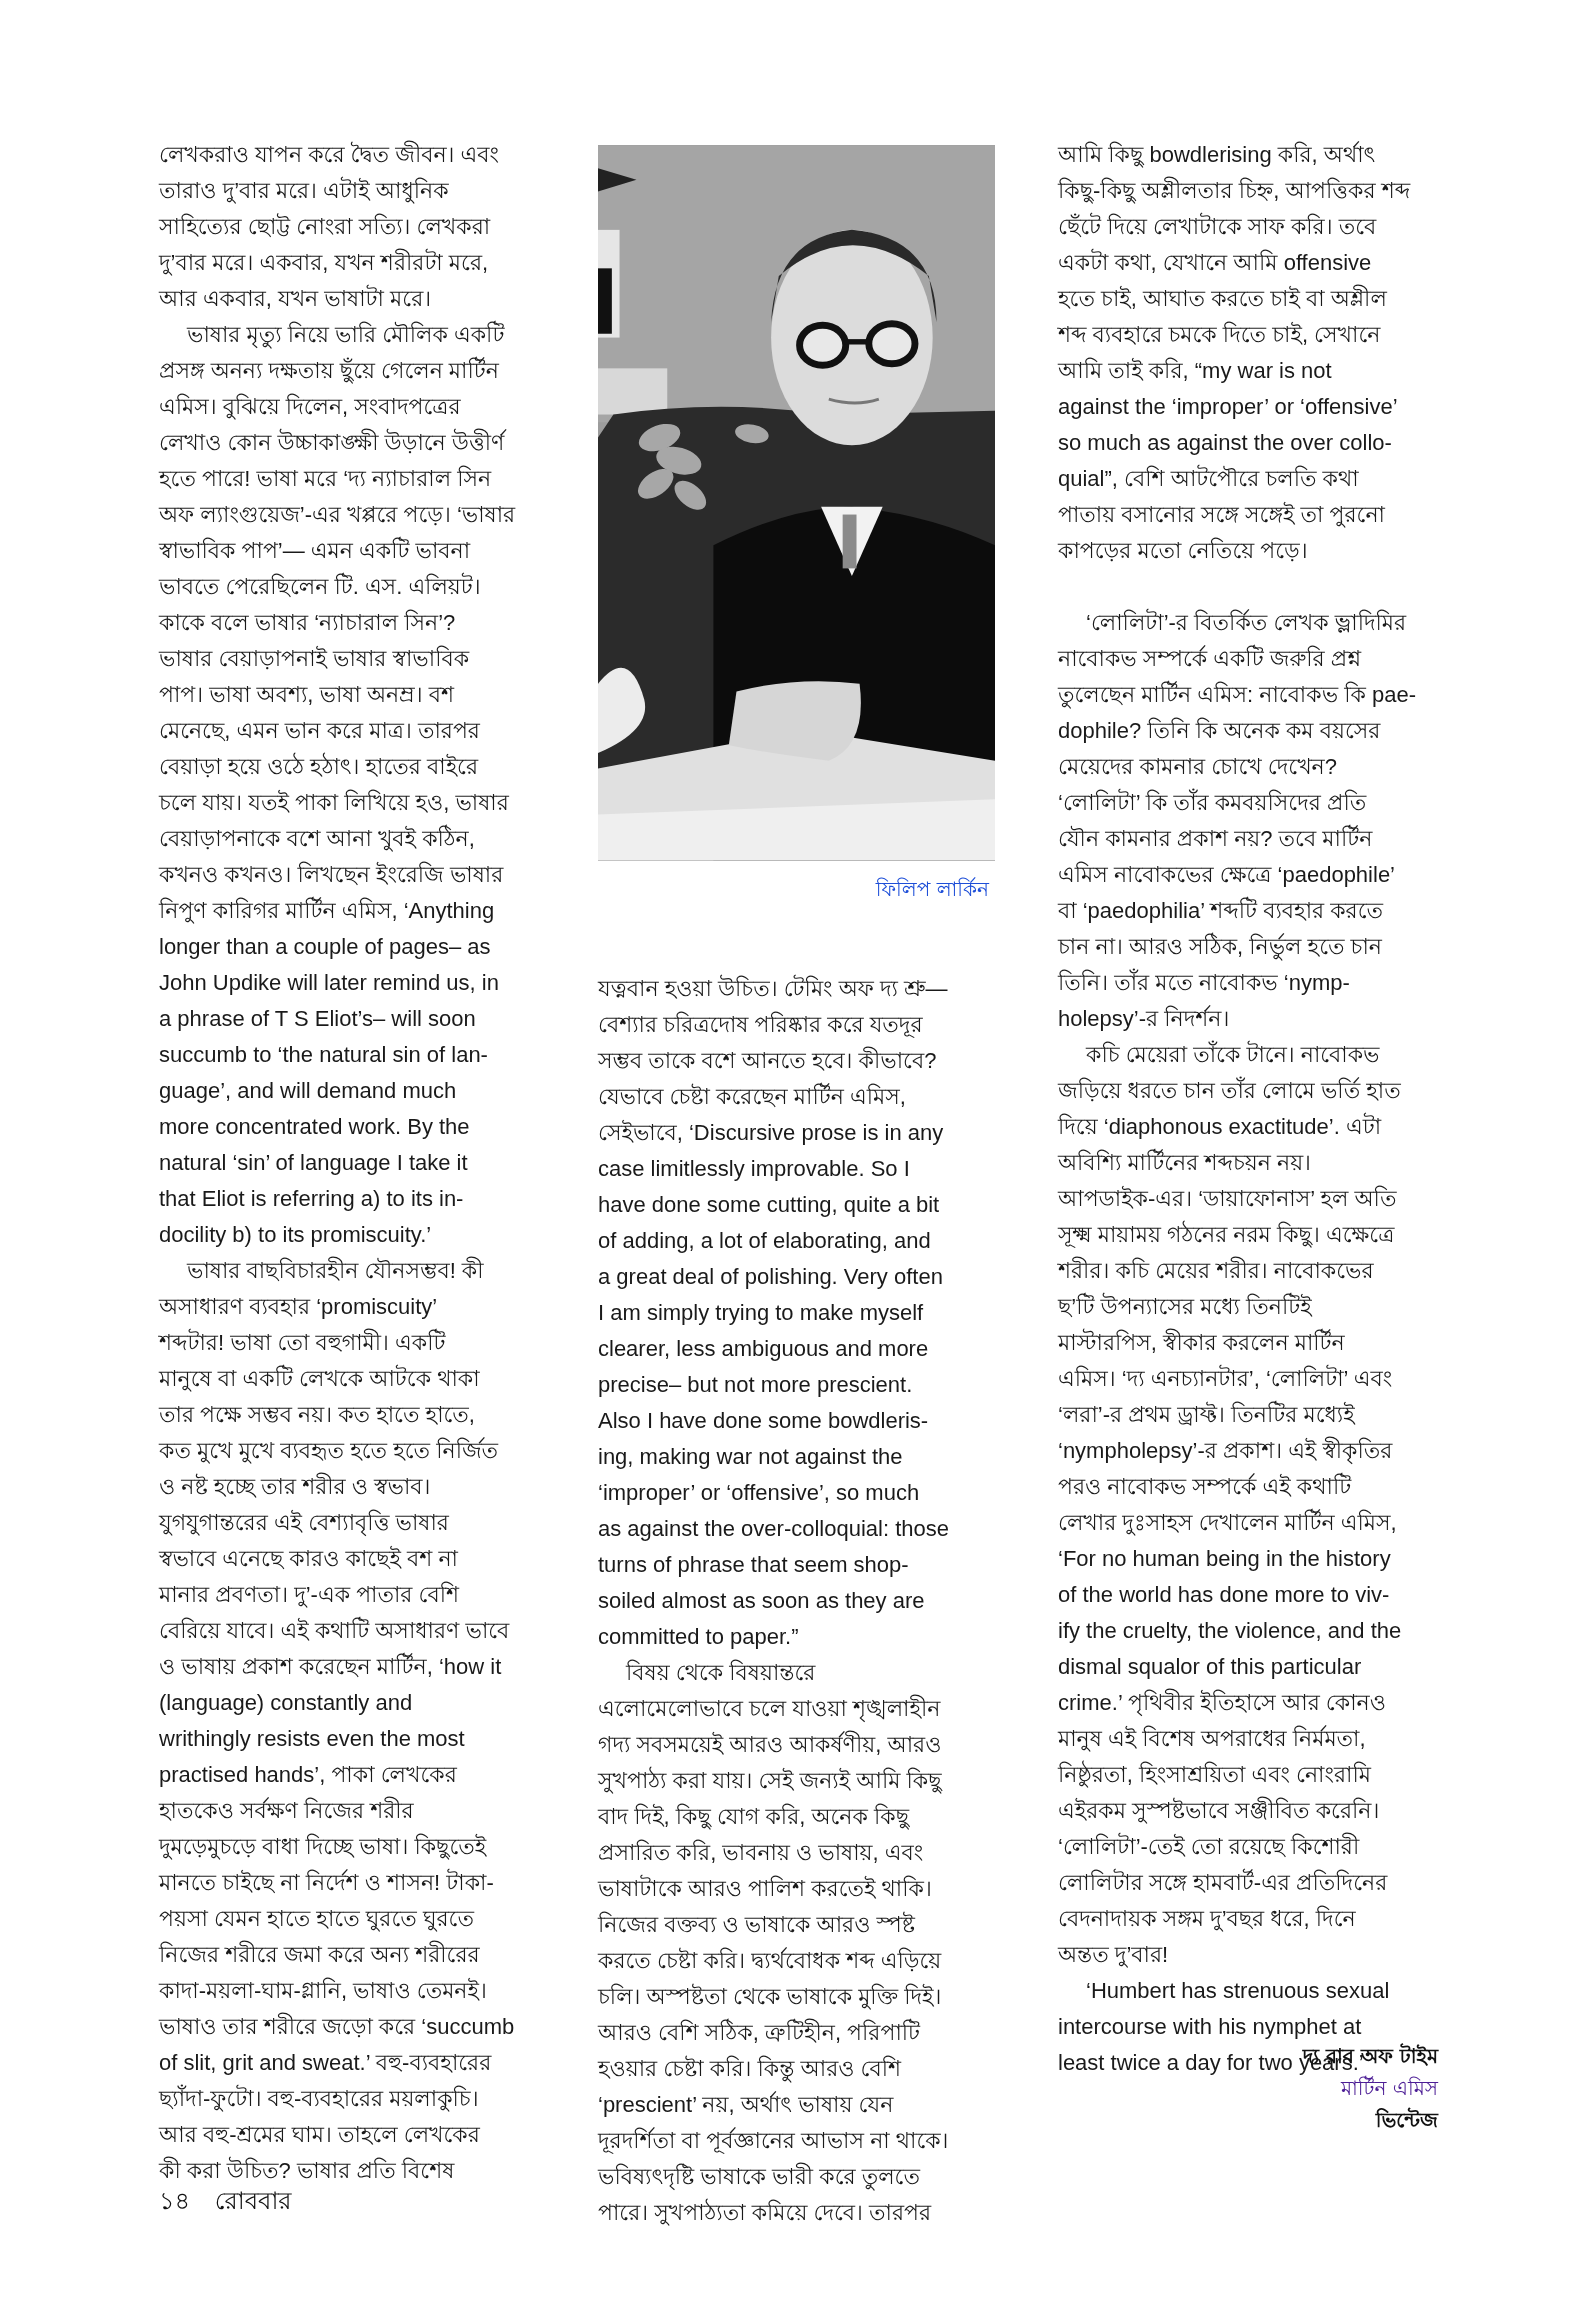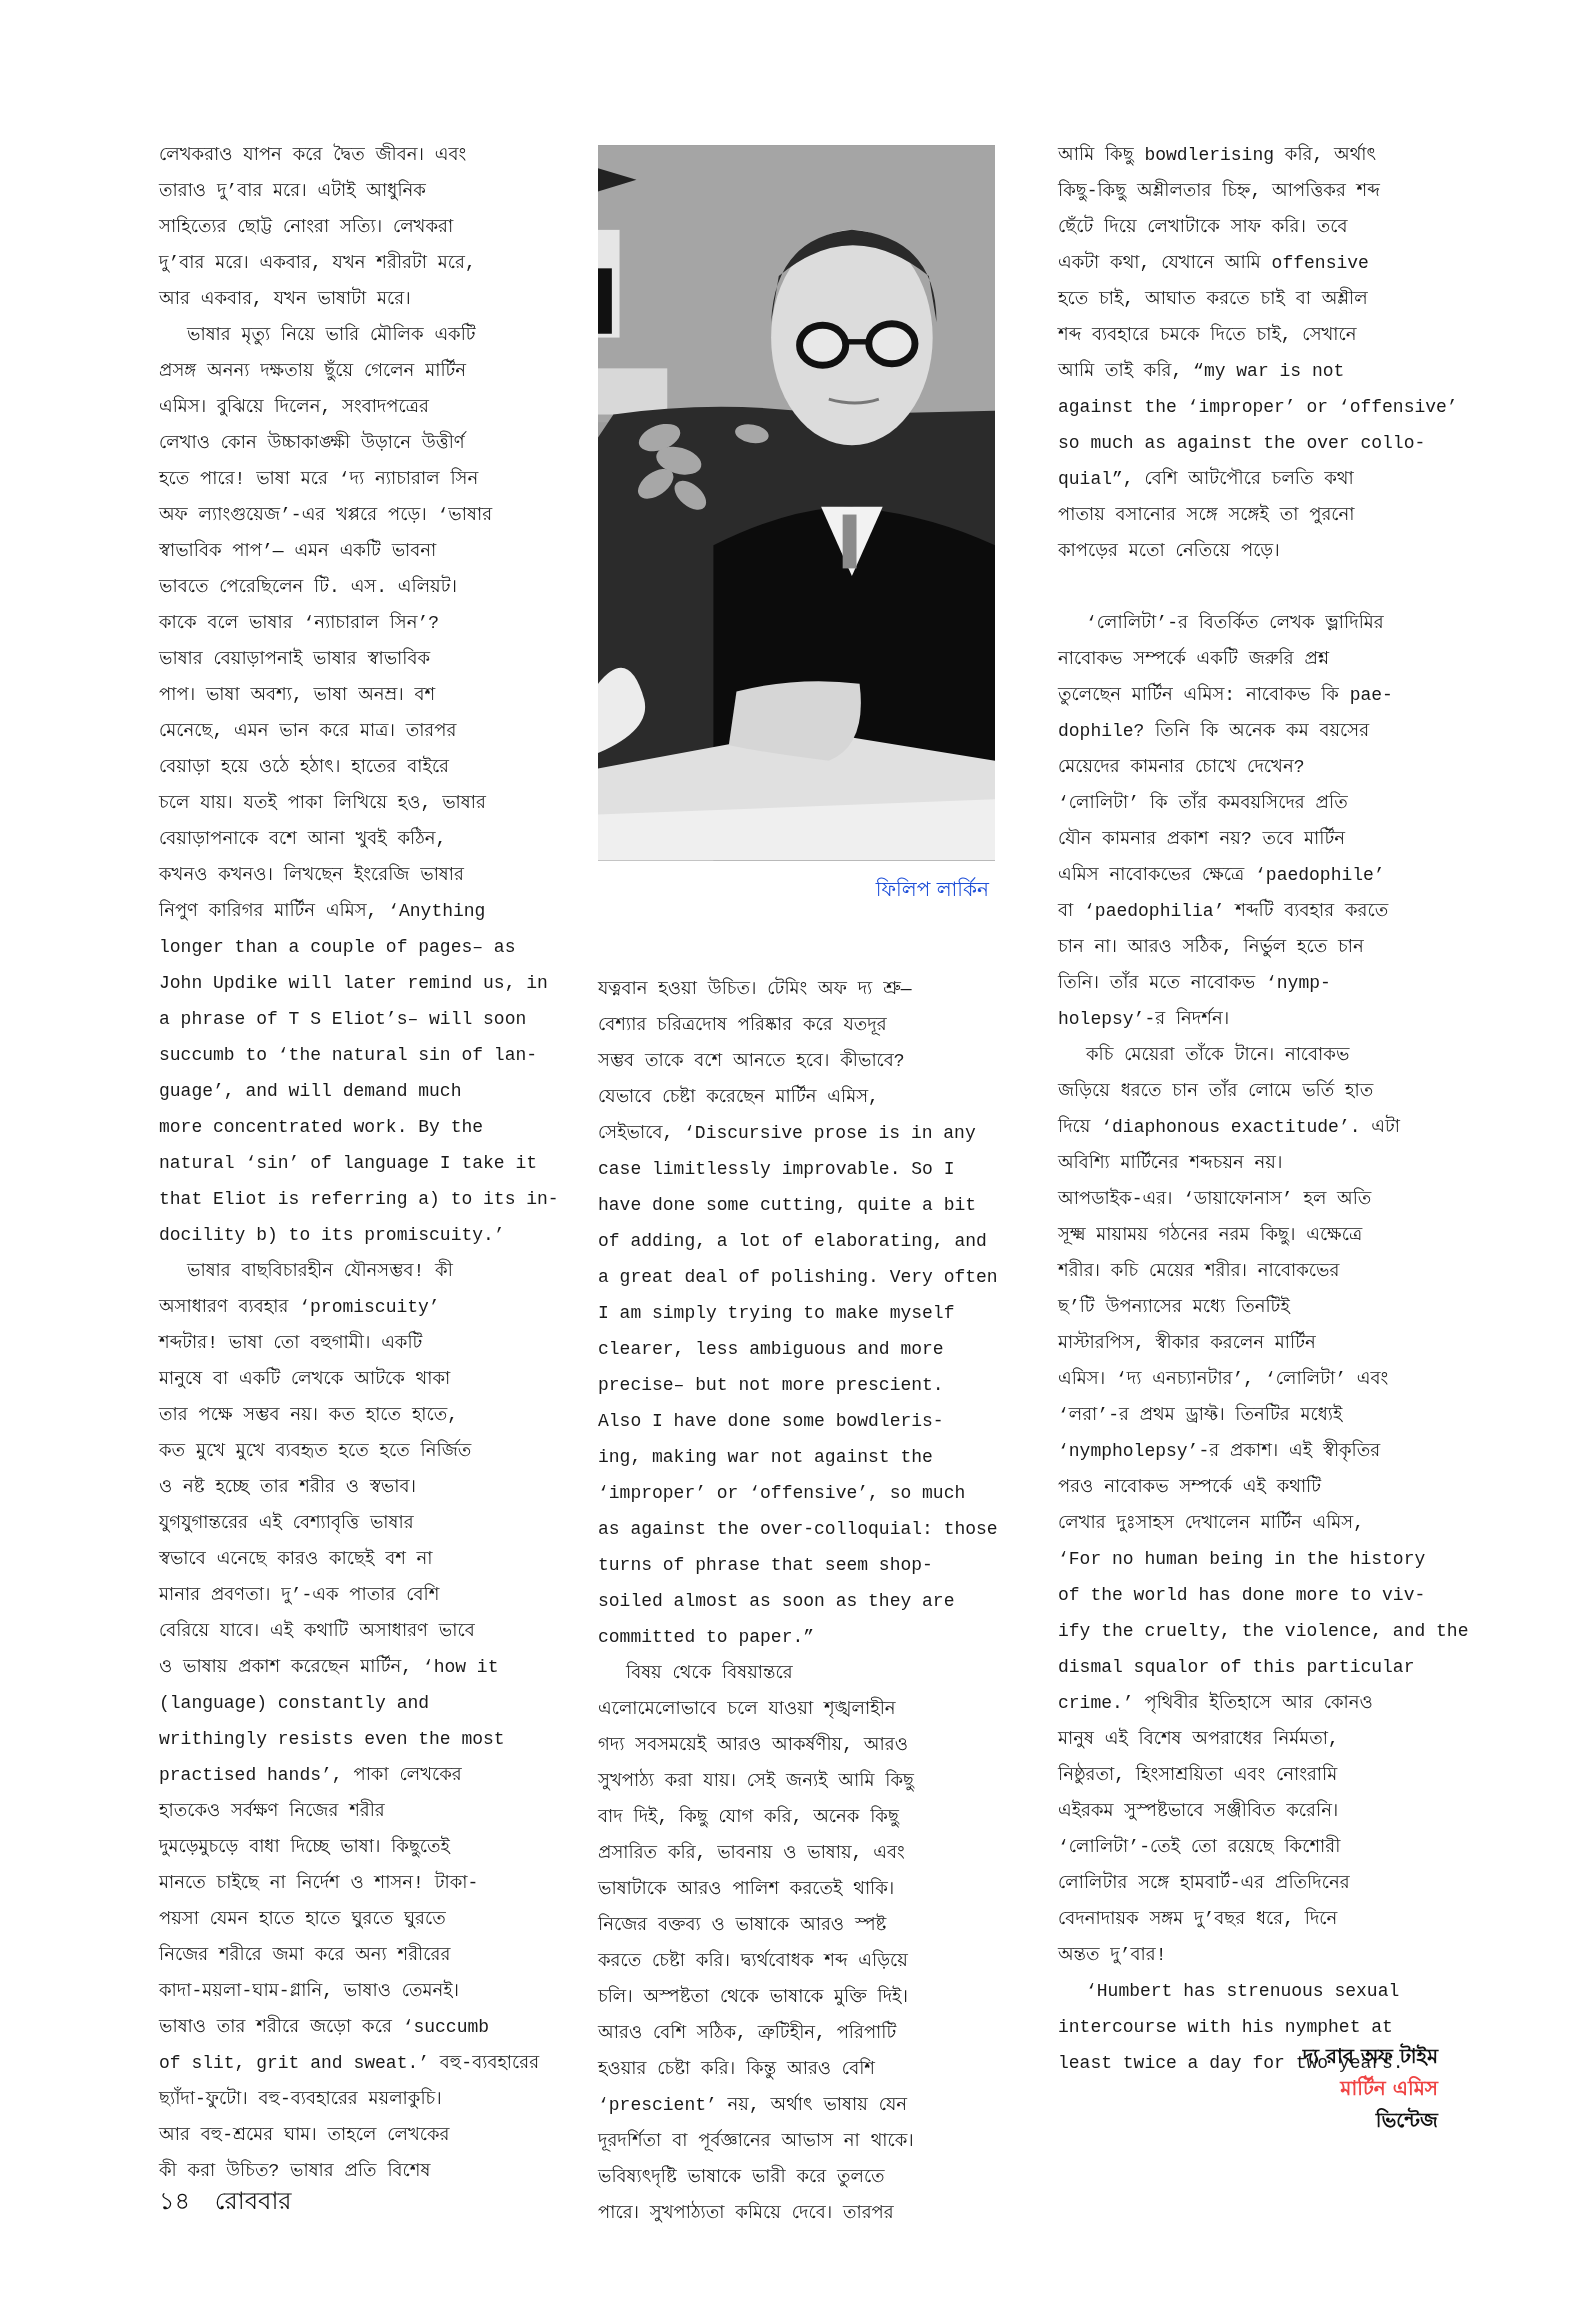--- a/index.html
+++ b/index.html
@@ -1,29 +1,29 @@
 <!DOCTYPE html>
 <html style="font-size:12.3px"><head>
 <meta charset="utf-8">
 <style>
   html, body { margin: 0; padding: 0; background: #ffffff; }
   body { width: 1591px; height: 2319px; position: relative; overflow: hidden; color: #1a1a1a; }
-  .col { position: absolute; top: 137px; font-family: Liberation Mono, monospace; font-size: 18px; line-height: 36px; }
+  .col { position: absolute; top: 137px; font-family: Liberation Sans, sans-serif; font-size: 22px; line-height: 36px; }
   .col .line { white-space: nowrap; height: 36px; }
   .col .line.indent { padding-left: 28px; }
   .col .gap { height: 36px; }
   #col-left { left: 159px; width: 420px; }
   #col-mid { left: 598px; width: 400px; top: 971px; }
   #col-right { left: 1038px; width: 400px; margin-left: 20px; }
   .photo { position: absolute; left: 598px; top: 145px; width: 397px; height: 716px; overflow: hidden; background: #9a9a9a; }
   .photo svg { display: block; }
   .caption { position: absolute; right: calc(1591px - 989px); top: 874px; font-family: "DejaVu Sans", sans-serif; font-size: 20px; color: #1d4ed8; }
   .credit { position: absolute; right: 153px; text-align: right; font-family: "DejaVu Sans", sans-serif; font-size: 20px; line-height: 31px; }
   .credit .book { font-weight: bold; color: #111; }
-  .credit .author { font-weight: bold; color: #ef4444; }
+  .credit .author { font-weight: normal; color: #4c1d95; }
   .credit .publisher { color: #111; }
   .footer { position: absolute; left: 159px; top: 2182px; font-family: "DejaVu Sans", sans-serif; font-size: 24px; color: #111; }
   .footer span { margin-right: 17px; }
 </style>
 </head>
 <body>
 
 <div id="col-left" class="col">
     <div class="line">লেখকরাও যাপন করে দ্বৈত জীবন। এবং</div>
     <div class="line">তারাও দু’বার মরে। এটাই আধুনিক</div>

